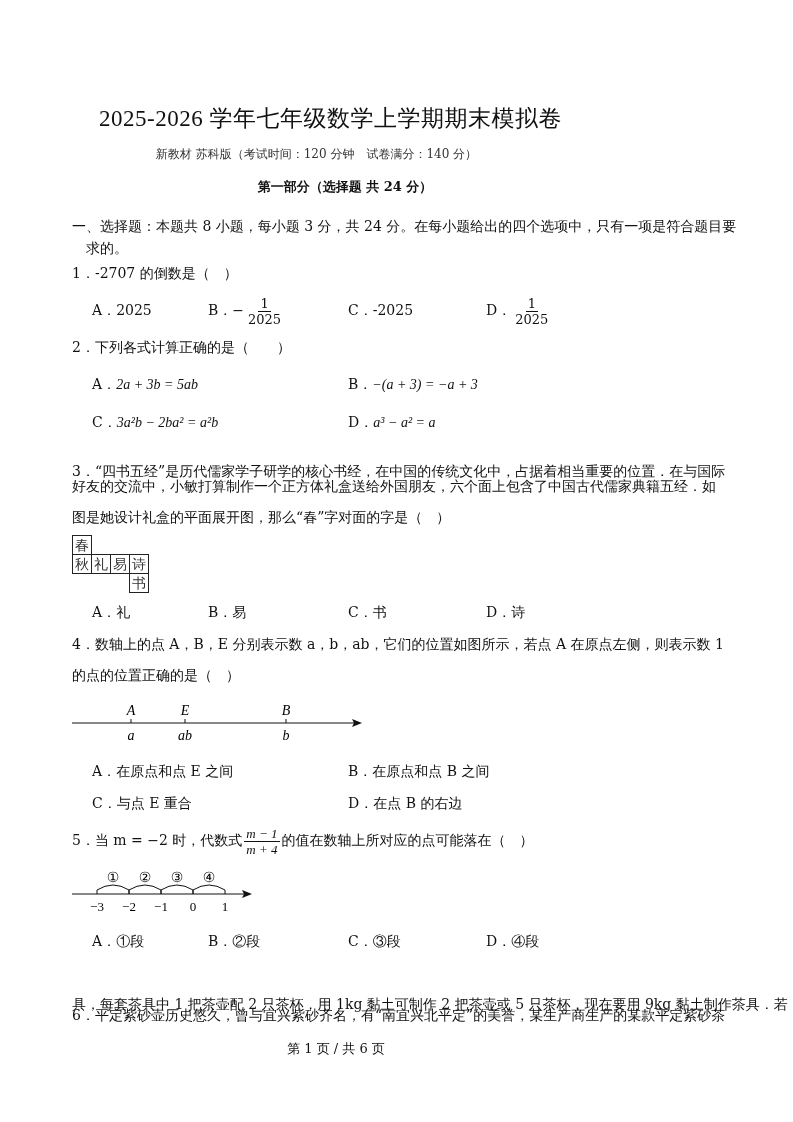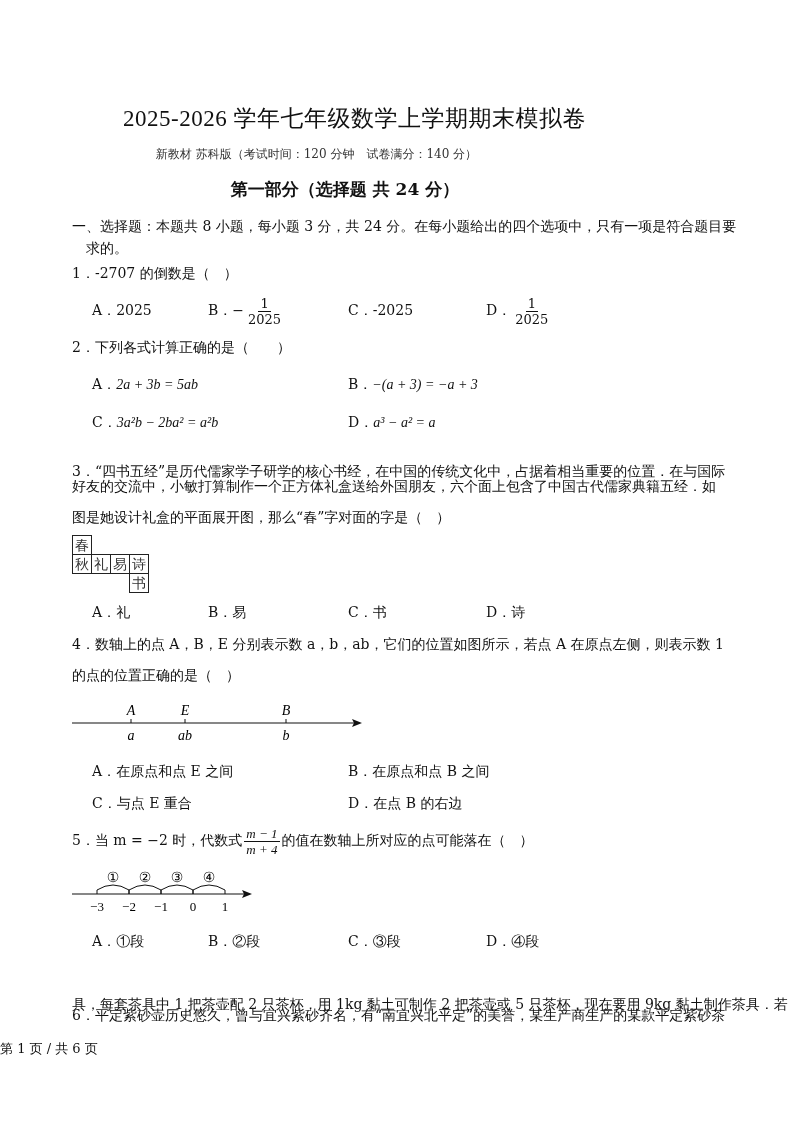--- a/index.html
+++ b/index.html
@@ -1,32 +1,32 @@
 <!DOCTYPE html>
 <html><head>
 <meta charset="utf-8">
 <style>
   html, body { margin: 0; padding: 0; background: #ffffff; }
   body { width: 793px; height: 1122px; position: relative; overflow: hidden;
          font-family: "DejaVu Serif", "Liberation Serif", serif; color: #111; }
   .abs { position: absolute; }
   .title { left: 0; width: 661px; top: 103px; text-align: center; font-size: 23px;
-           font-family: "Liberation Serif", "DejaVu Serif", serif; letter-spacing: 0.5px; margin-left: 24px; }
+           font-family: "Liberation Serif", "DejaVu Serif", serif; letter-spacing: 0.5px; }
   .subtitle { left: 0; width: 633px; top: 146px; text-align: center; font-size: 12px; color: #333; }
-  .section { left: 0; width: 690px; top: 178px; text-align: center; font-size: 17px; font-weight: bold; }
+  .section { left: 0; width: 690px; top: 178px; text-align: center; font-size: 13px; font-weight: bold; }
   .txt { font-size: 14px; line-height: 18px; white-space: nowrap; }
   .it { font-style: italic; font-family: "Liberation Serif", serif; }
   .frac { display: inline-flex; flex-direction: column; align-items: center; vertical-align: middle;
           font-size: 13px; line-height: 15px; margin: 0 2px; }
   .frac .num { border-bottom: 1px solid #111; padding: 0 2px; }
   .frac .den { padding: 0 2px; }
   .net { left: 72px; top: 535px; width: 80px; height: 60px; }
   .cell { position: absolute; width: 18px; height: 18px; border: 1px solid #222;
           font-size: 14px; line-height: 18px; text-align: center; color: #333; }
-  .footer { left: 0; width: 672px; top: 1040px; font-size: 13px; }
+  .footer { left: 0; width: 672px; top: 1040px; text-align: center; font-size: 13px; }
   svg text { font-family: "Liberation Serif", serif; }
 </style>
 </head>
 <body>
 
 <div class="abs title">2025-2026 学年七年级数学上学期期末模拟卷</div>
 <div class="abs subtitle">新教材 苏科版（考试时间：120 分钟　试卷满分：140 分）</div>
 <div class="abs section">第一部分（选择题 共 24 分）</div>
 
 <div class="abs txt" style="left:72px; top:217px;">一、选择题：本题共 8 小题，每小题 3 分，共 24 分。在每小题给出的四个选项中，只有一项是符合题目要</div>

